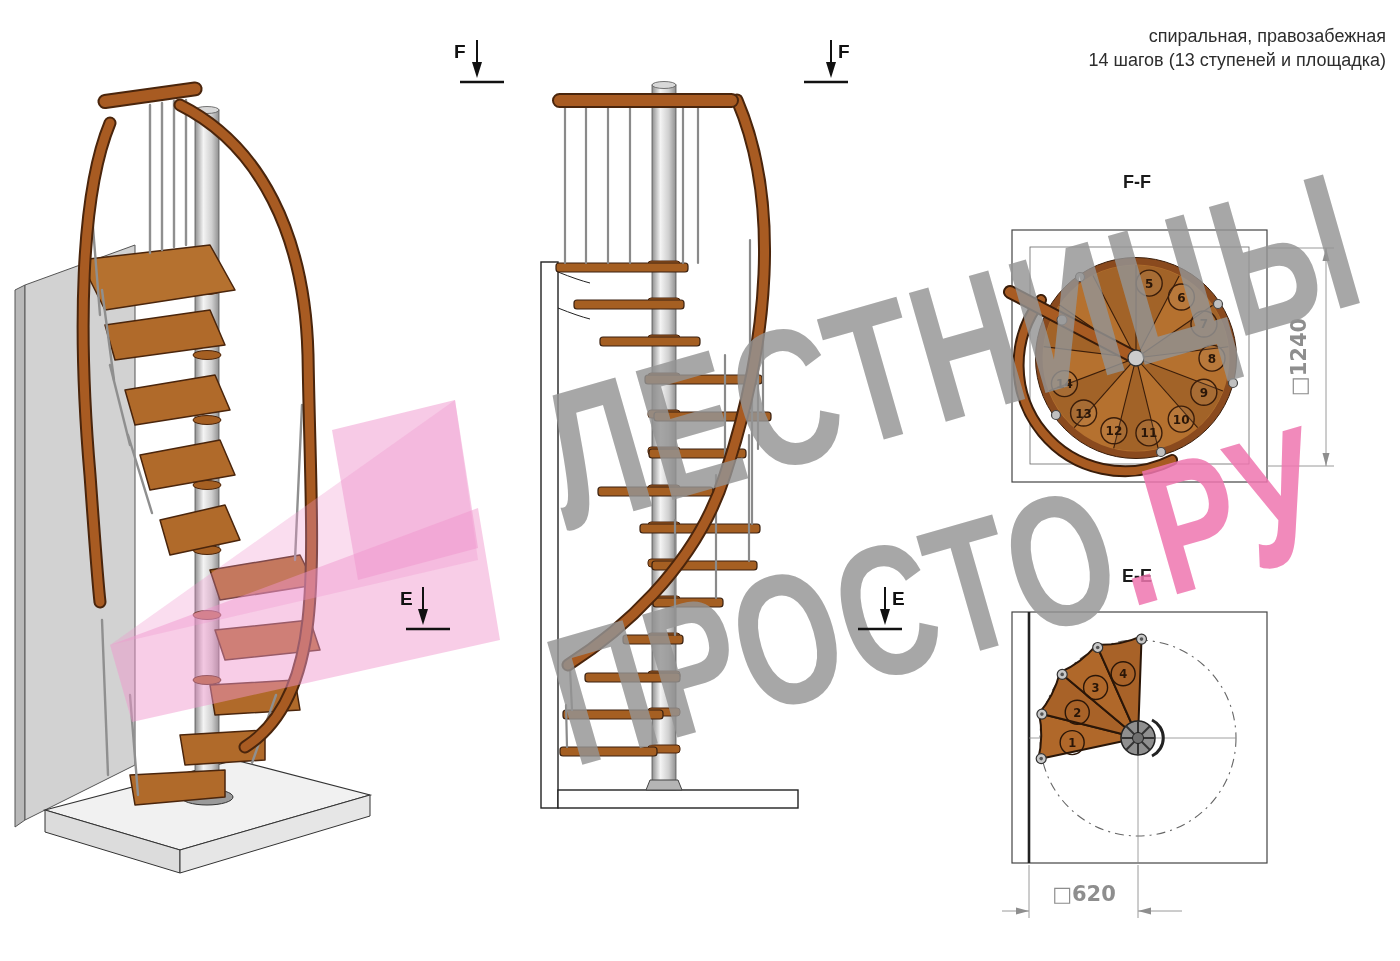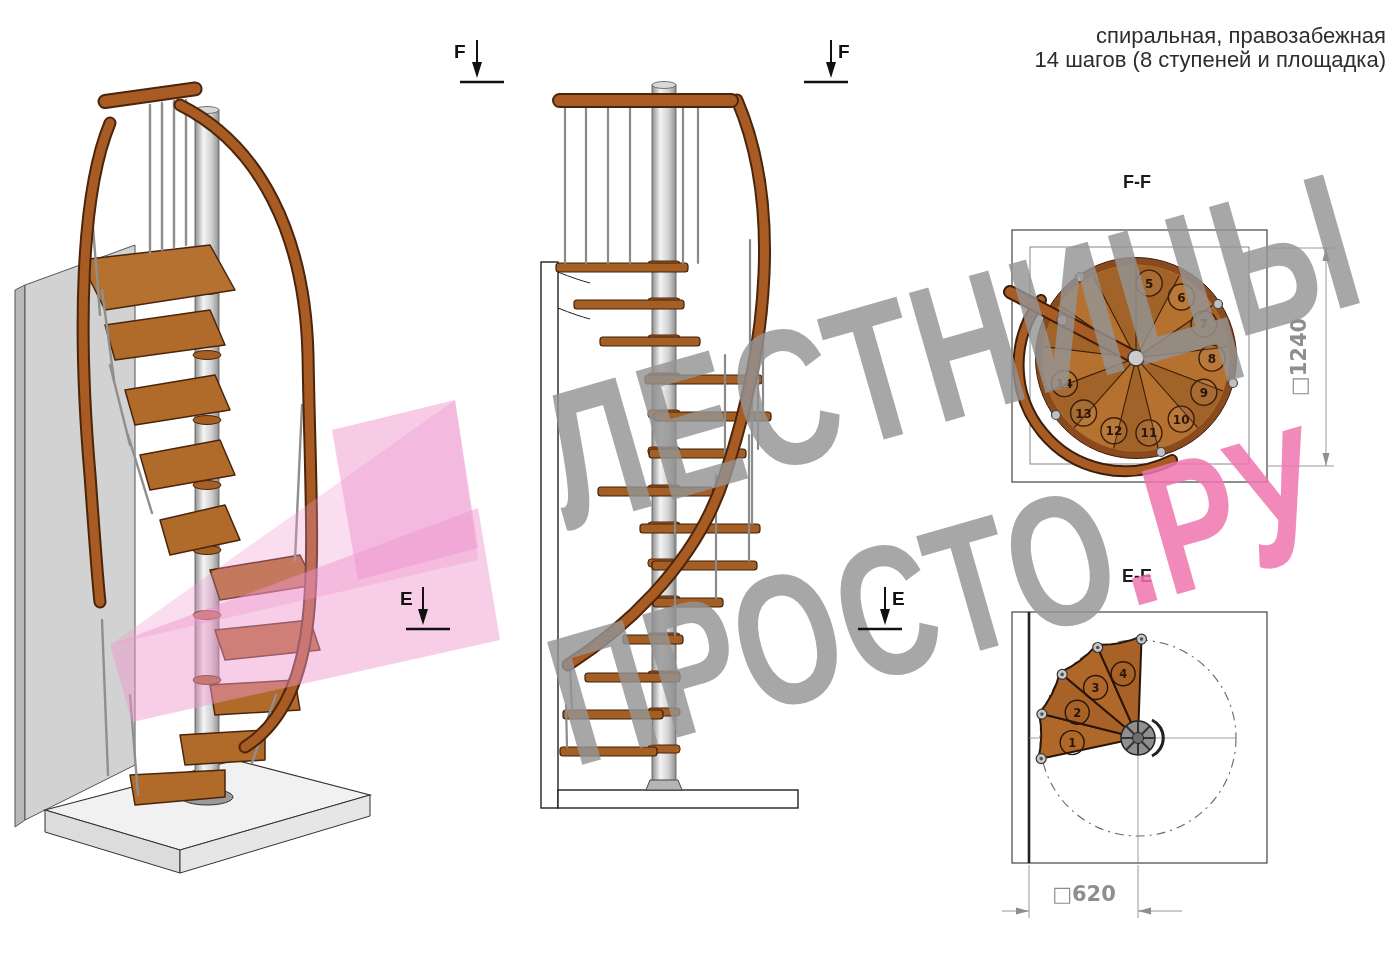--- a/index.html
+++ b/index.html
@@ -4,21 +4,21 @@
 <style>
   html,body{margin:0;padding:0;background:#ffffff;}
   #stage{
     position:relative;width:1400px;height:961px;background:#ffffff;overflow:hidden;
     font-family:"Liberation Sans", sans-serif;
   }
   .abs{position:absolute;}
   
   #header-block{
     top:24px;right:14px;text-align:right;color:#2d2d2d;
-    font-size:22px;line-height:24px;font-weight:500;z-index:5;
+    font-size:18px;line-height:24px;font-weight:500;z-index:5;
   }
   
   .view-title{
     width:270px;text-align:center;font-weight:bold;font-size:18px;color:#1a1a1a;z-index:1;
   }
   #ff-title{left:1002px;top:172px;}
   #ee-title{left:1002px;top:566px;}
   
   .wm-line{
     white-space:nowrap;font-weight:bold;z-index:3;pointer-events:none;
@@ -49,21 +49,21 @@
     font-family:"Liberation Sans", sans-serif;font-weight:bold;font-size:19px;fill:#111;
   }
 </style>
 </head>
 <body>
 
 <div id="stage">
 
   <div id="header-block" class="abs">
     <div>спиральная, правозабежная</div>
-    <div>14 шагов (8 ступеней и площадка)</div>
+    <div>14 шагов (13 ступеней и площадка)</div>
   </div>
 
   <svg class="abs layer1" style="left:10px;top:75px;" width="400" height="800" viewBox="0 0 400 800">
     <defs>
       <linearGradient id="poleGrad" x1="0" y1="0" x2="1" y2="0">
         <stop offset="0" stop-color="#8f8f8f"></stop>
           <stop offset="0.35" stop-color="#f4f4f4"></stop>
         <stop offset="0.7" stop-color="#cfcfcf"></stop>
           <stop offset="1" stop-color="#8f8f8f"></stop>
       </linearGradient>

